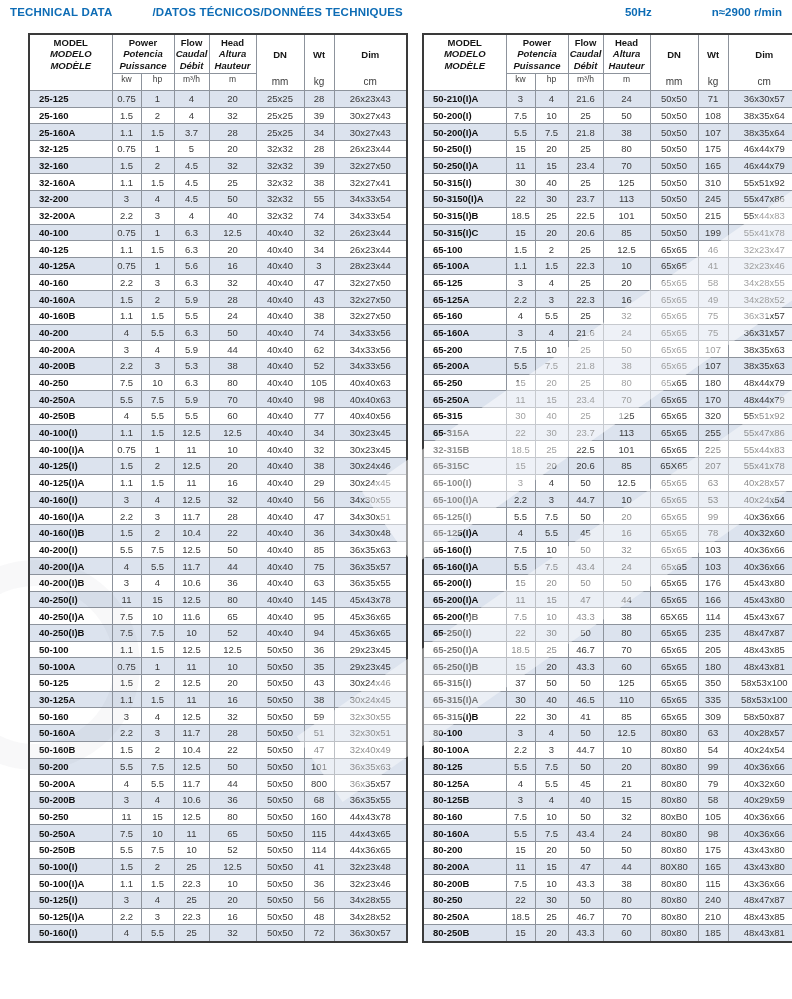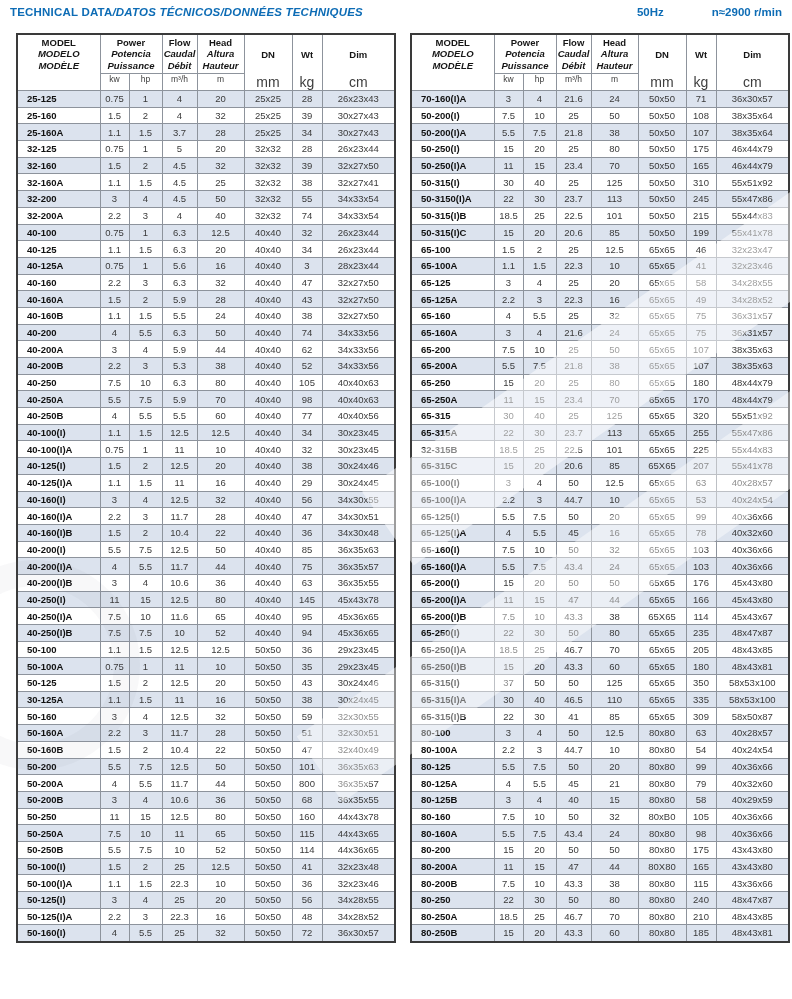--- a/index.html
+++ b/index.html
@@ -11,34 +11,34 @@
   *{box-sizing:border-box;}
   html,body{margin:0;padding:0;}
   body{
     width:792px;height:999px;background:#ffffff;
     font-family:"Liberation Sans",sans-serif;
     position:relative;overflow:hidden;
   }
   .page{position:relative;width:792px;height:999px;}
   .topbar{display:flex;align-items:baseline;padding:6px 10px 0 10px;}
   .title{flex:1;font-size:11.5px;font-weight:bold;color:var(--accent);letter-spacing:.2px;white-space:nowrap;}
-  .title .it{font-style:italic;}
-  .freq{font-size:11.5px;font-weight:bold;color:var(--accent);margin-right:48px;}
+  .title .it{margin-left:40px;}
+  .freq{font-size:11.5px;font-weight:bold;color:var(--accent);margin-right:60px;}
   .speed{font-size:11.5px;font-weight:bold;color:var(--accent);margin-right:0px;}
-  .tables{display:flex;gap:14px;padding:0 16px;margin-top:15px;position:relative;}
+  .tables{display:flex;gap:14px;padding:0 16px;margin-top:15px;position:relative;margin-left:12px;}
   table.spec{border-collapse:collapse;table-layout:fixed;width:382px;border:2px solid var(--outer);background:#fff;}
   .spec th,.spec td{border:1px solid var(--grid);padding:0;}
   .spec thead th{background:#fff;vertical-align:top;}
   .h-block{height:38px;display:flex;flex-direction:column;justify-content:center;align-items:center;
            line-height:1.16;font-size:9.5px;font-weight:bold;color:#161616;}
   .h-block .it{font-style:italic;}
   .rs .h-top{height:38px;display:flex;align-items:center;justify-content:center;
              font-size:9.5px;font-weight:bold;color:#161616;}
   .rs .h-unit{height:17px;display:flex;align-items:center;justify-content:center;
-              font-size:14px;font-weight:normal;color:#3d3d3d;}
+              font-size:10px;font-weight:normal;color:#3d3d3d;}
   .units-row th{height:17px;font-weight:normal;font-size:8.5px;color:#3d3d3d;
                 text-align:center;vertical-align:middle;}
   .spec tbody td{height:16.7px;font-size:9.5px;text-align:center;color:#3a3a3a;vertical-align:middle;white-space:nowrap;}
   .spec tbody td.model{text-align:left;padding-left:9px;font-weight:bold;color:#101010;}
   .spec tbody tr:nth-child(odd){background:var(--stripe);}
   
   .watermark{position:absolute;inset:0;pointer-events:none;z-index:5;}
   .wm-band1{position:absolute;left:330px;top:300px;width:640px;height:90px;
             background:rgba(255,255,255,.5);transform:rotate(-35deg);}
   .wm-band2{position:absolute;left:260px;top:540px;width:660px;height:80px;
@@ -690,21 +690,21 @@
   </tr>
   <tr class="units-row">
     <th>kw</th>
     <th>hp</th>
     <th>m³/h</th>
     <th>m</th>
   </tr>
 </thead>
       <tbody>
           <tr>
-            <td class="model">70-160(I)A</td>
+            <td class="model">50-210(I)A</td>
             <td>3</td>
             <td>4</td>
             <td>21.6</td>
             <td>24</td>
             <td>50x50</td>
             <td>71</td>
             <td>36x30x57</td>
           </tr>
           <tr>
             <td class="model">50-200(I)</td>

